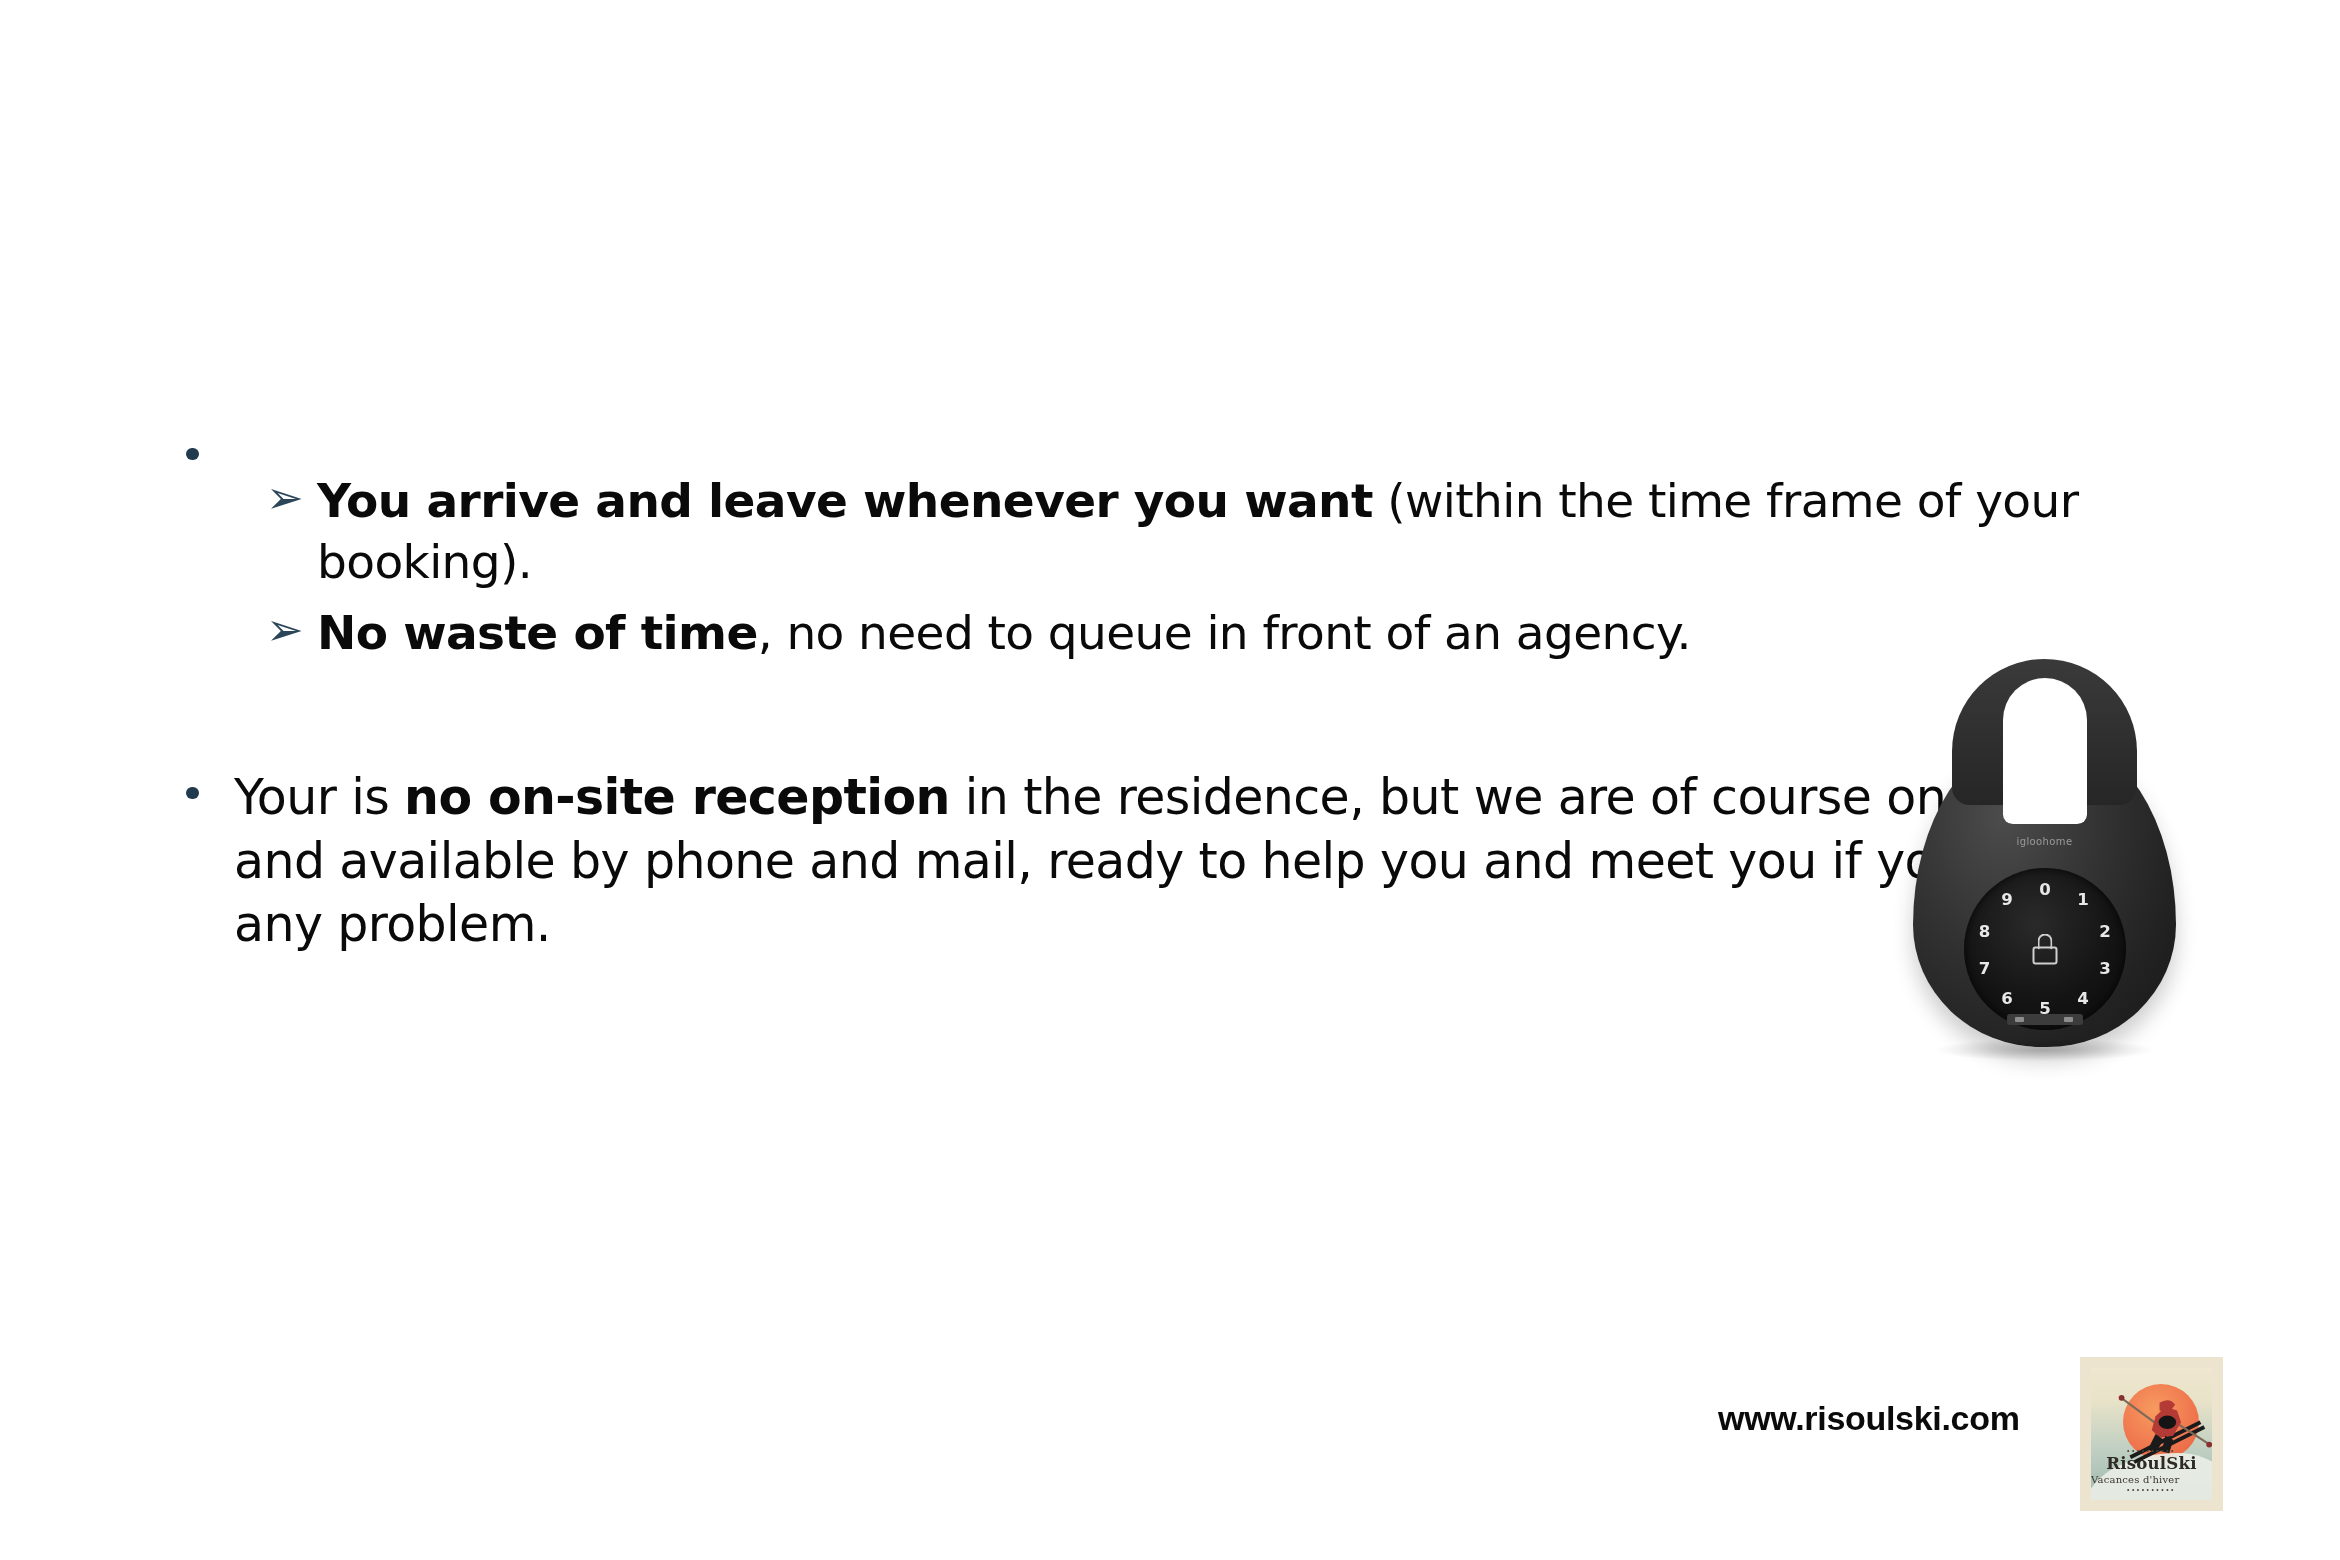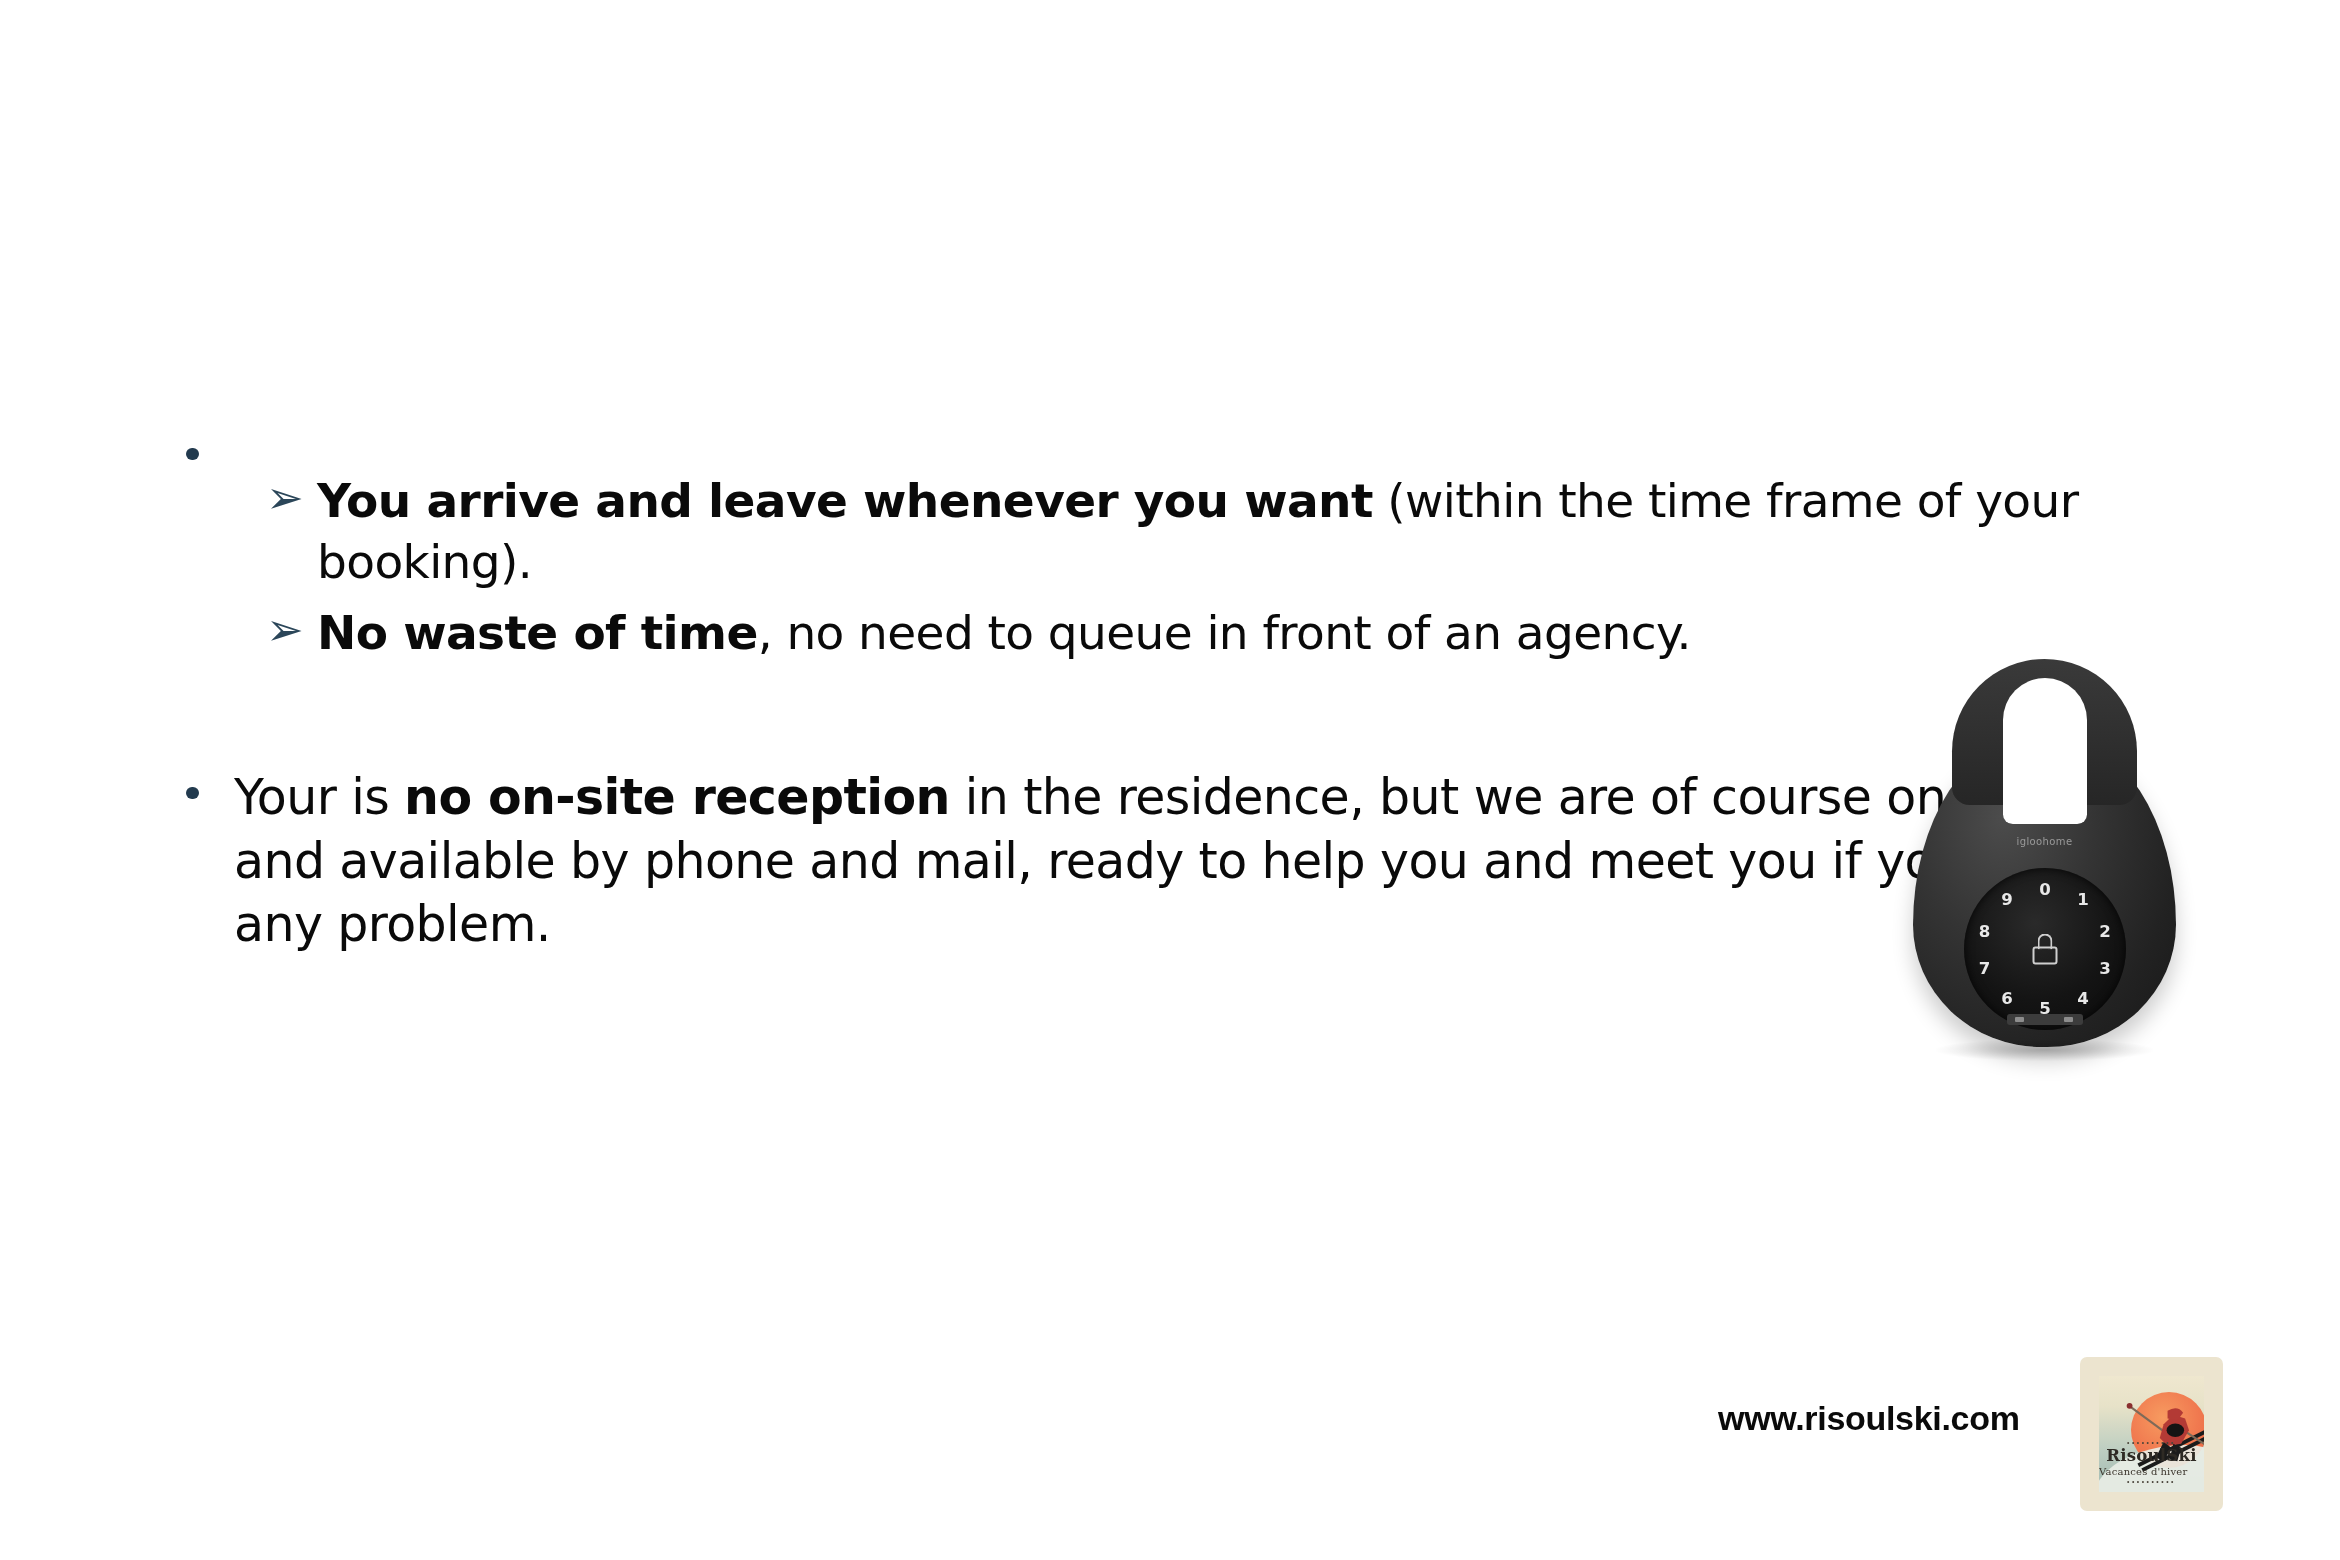--- a/index.html
+++ b/index.html
@@ -247,22 +247,21 @@
     font-size: 34px;
     color: #0A0A0A;
     letter-spacing: -0.3px;
   }
 
   #logo {
     position: absolute;
     left: 2080px; top: 1357px;
     width: 143px; height: 154px;
     background: #ECE4CF;
-    padding: 19px;
-    border-radius: 7px;
+    padding: 11px;
   }
   #logo-inner {
     position: relative;
     width: 100%; height: 100%;
     overflow: hidden;
     background: linear-gradient(180deg,#EFE7CF 0%, #E7E2C8 26%, #BFCFC2 62%, #9FB9B0 100%);
   }
   #logo-sun {
     position: absolute;
     left: 32px; top: 15.6px;

